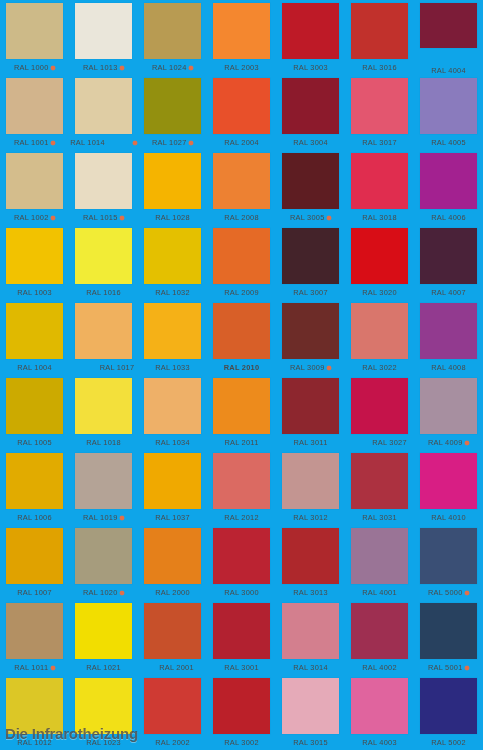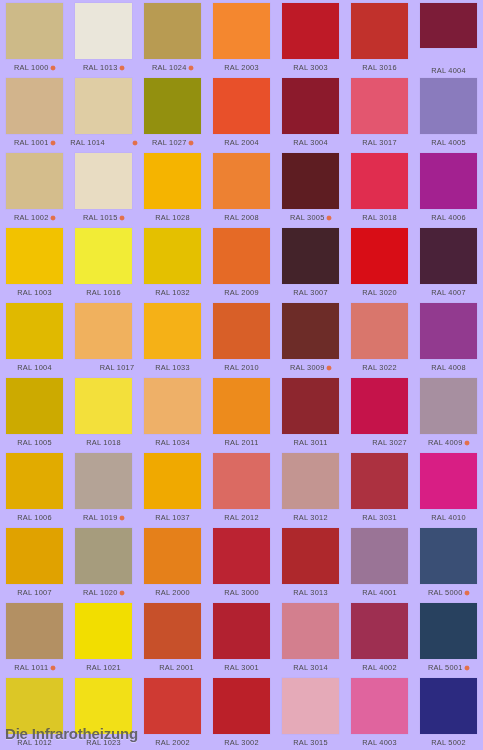--- a/index.html
+++ b/index.html
@@ -73,21 +73,21 @@
     color:rgba(70,70,72,0.78);
     letter-spacing:-0.2px;
     white-space:nowrap;
     pointer-events:none;
     text-shadow:0 1px 0 rgba(255,255,255,0.35);
   }
 </style>
 </head>
 <body>
 
-<div id="chart" style="background: #c4b5fd;">
+<div id="chart" style="background: #0ea5e9;">
     <div class="cell">
       <div class="swatch" style="background: rgb(205, 186, 136);"></div>
       <div class="label" style="color: rgb(74, 74, 74);">
         <span>RAL 1000</span>
         <span class="mark"></span>
       </div>
     </div>
     <div class="cell">
       <div class="swatch" style="background: rgb(234, 230, 218);"></div>
       <div class="label" style="color: rgb(74, 74, 74);">
@@ -271,21 +271,21 @@
       </div>
     </div>
     <div class="cell">
       <div class="swatch" style="background: rgb(245, 177, 23);"></div>
       <div class="label" style="color: rgb(74, 74, 74);">
         <span>RAL 1033</span>
       </div>
     </div>
     <div class="cell">
       <div class="swatch" style="background: rgb(216, 95, 40);"></div>
-      <div class="label" style="color: rgb(74, 74, 74);">
+      <div class="label" style="color: rgb(74, 74, 74); font-weight: bold;">
         <span>RAL 2010</span>
       </div>
     </div>
     <div class="cell">
       <div class="swatch" style="background: rgb(109, 44, 40);"></div>
       <div class="label" style="color: rgb(74, 74, 74);">
         <span>RAL 3009</span>
         <span class="mark"></span>
       </div>
     </div>

